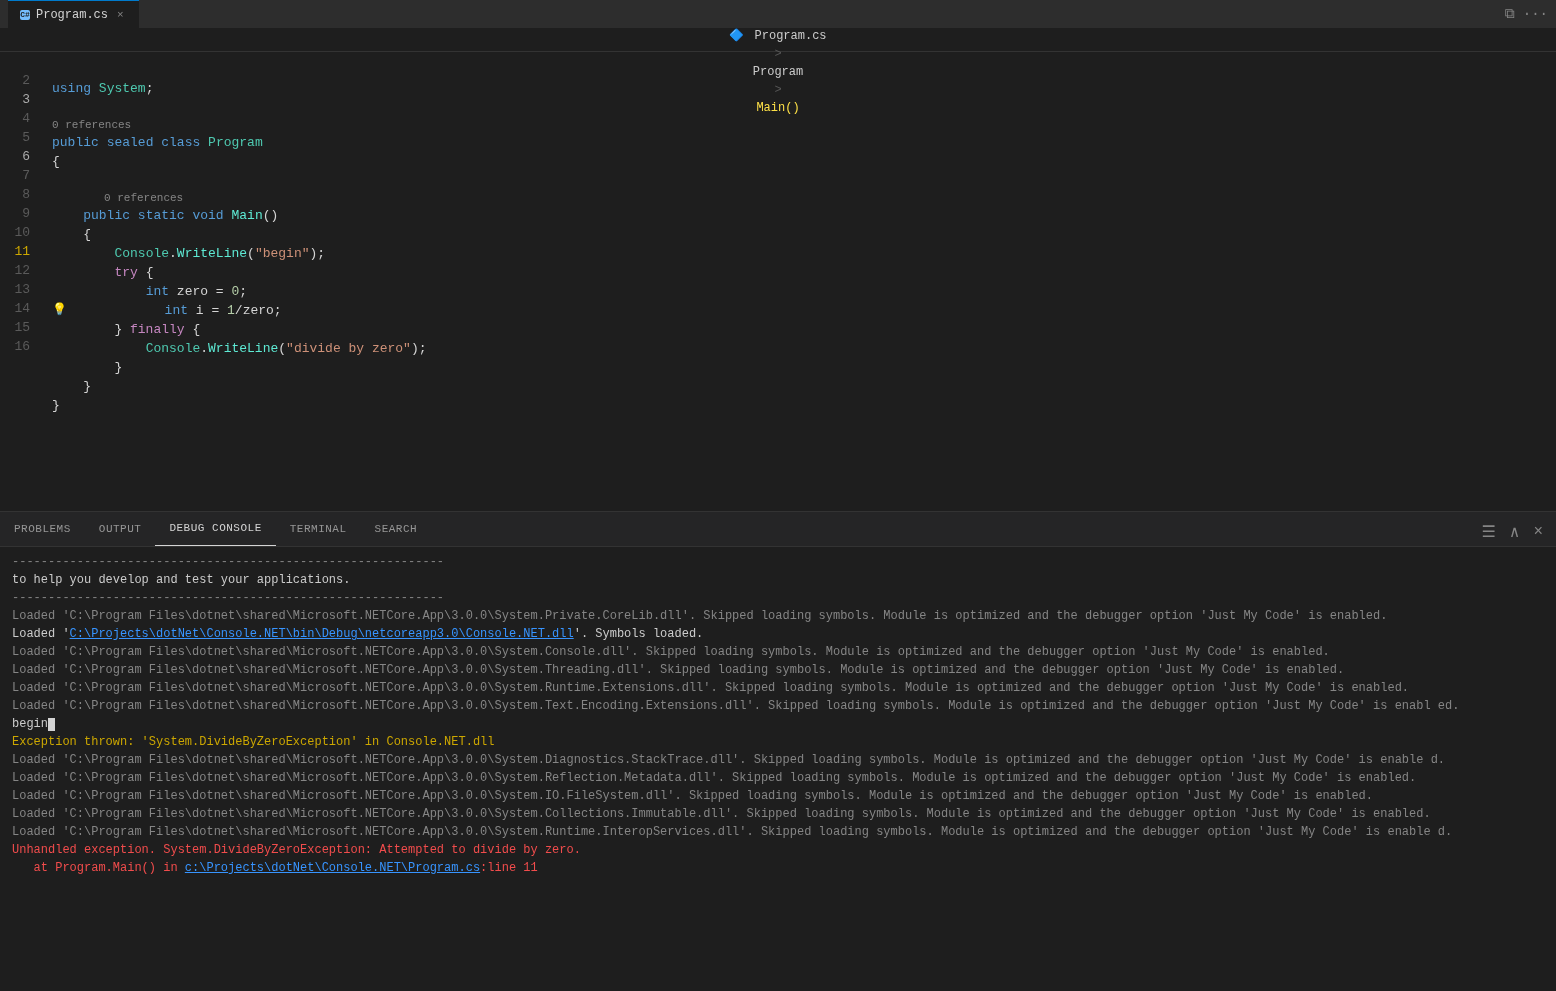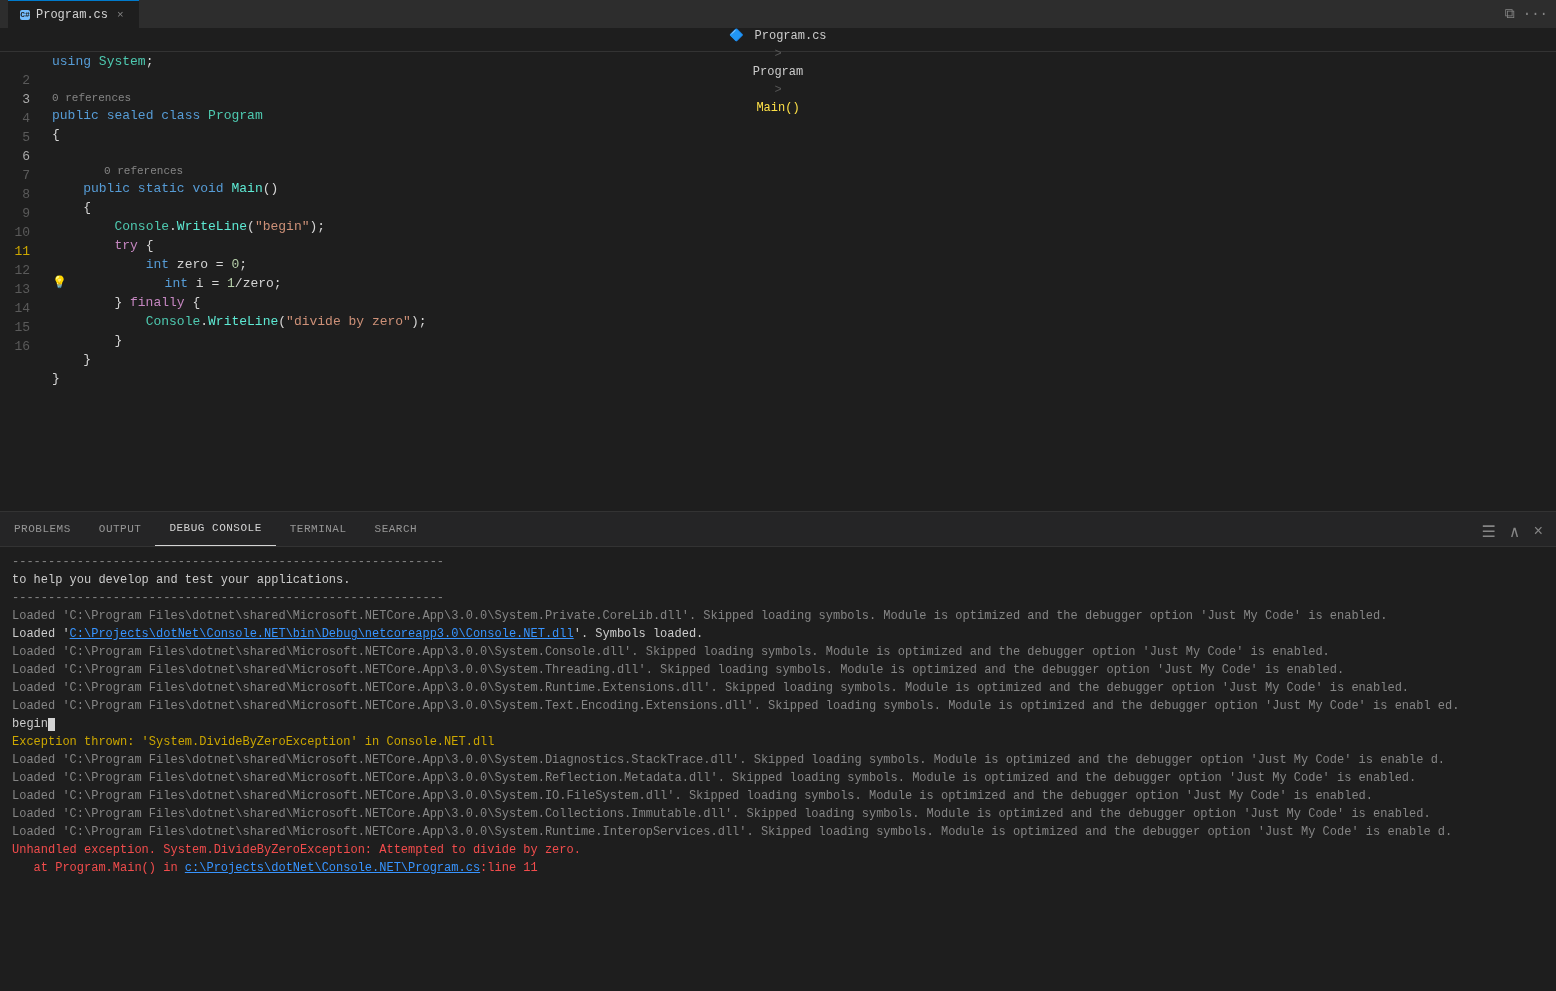--- a/index.html
+++ b/index.html
@@ -95,20 +95,21 @@
       user-select: none;
       flex-shrink: 0;
       padding-top: 0;
     }
     .line-numbers .ln { height: 19px; padding-right: 10px; }
     .code-content {
       flex: 1;
       overflow: auto;
       padding-left: 4px;
       line-height: 19px;
+      margin-top: 27px;
     }
     .code-line {
       height: 19px;
       white-space: pre;
       display: flex;
       align-items: center;
     }
     .code-line .warning-icon {
       color: #cca700;
       margin-right: 4px;

